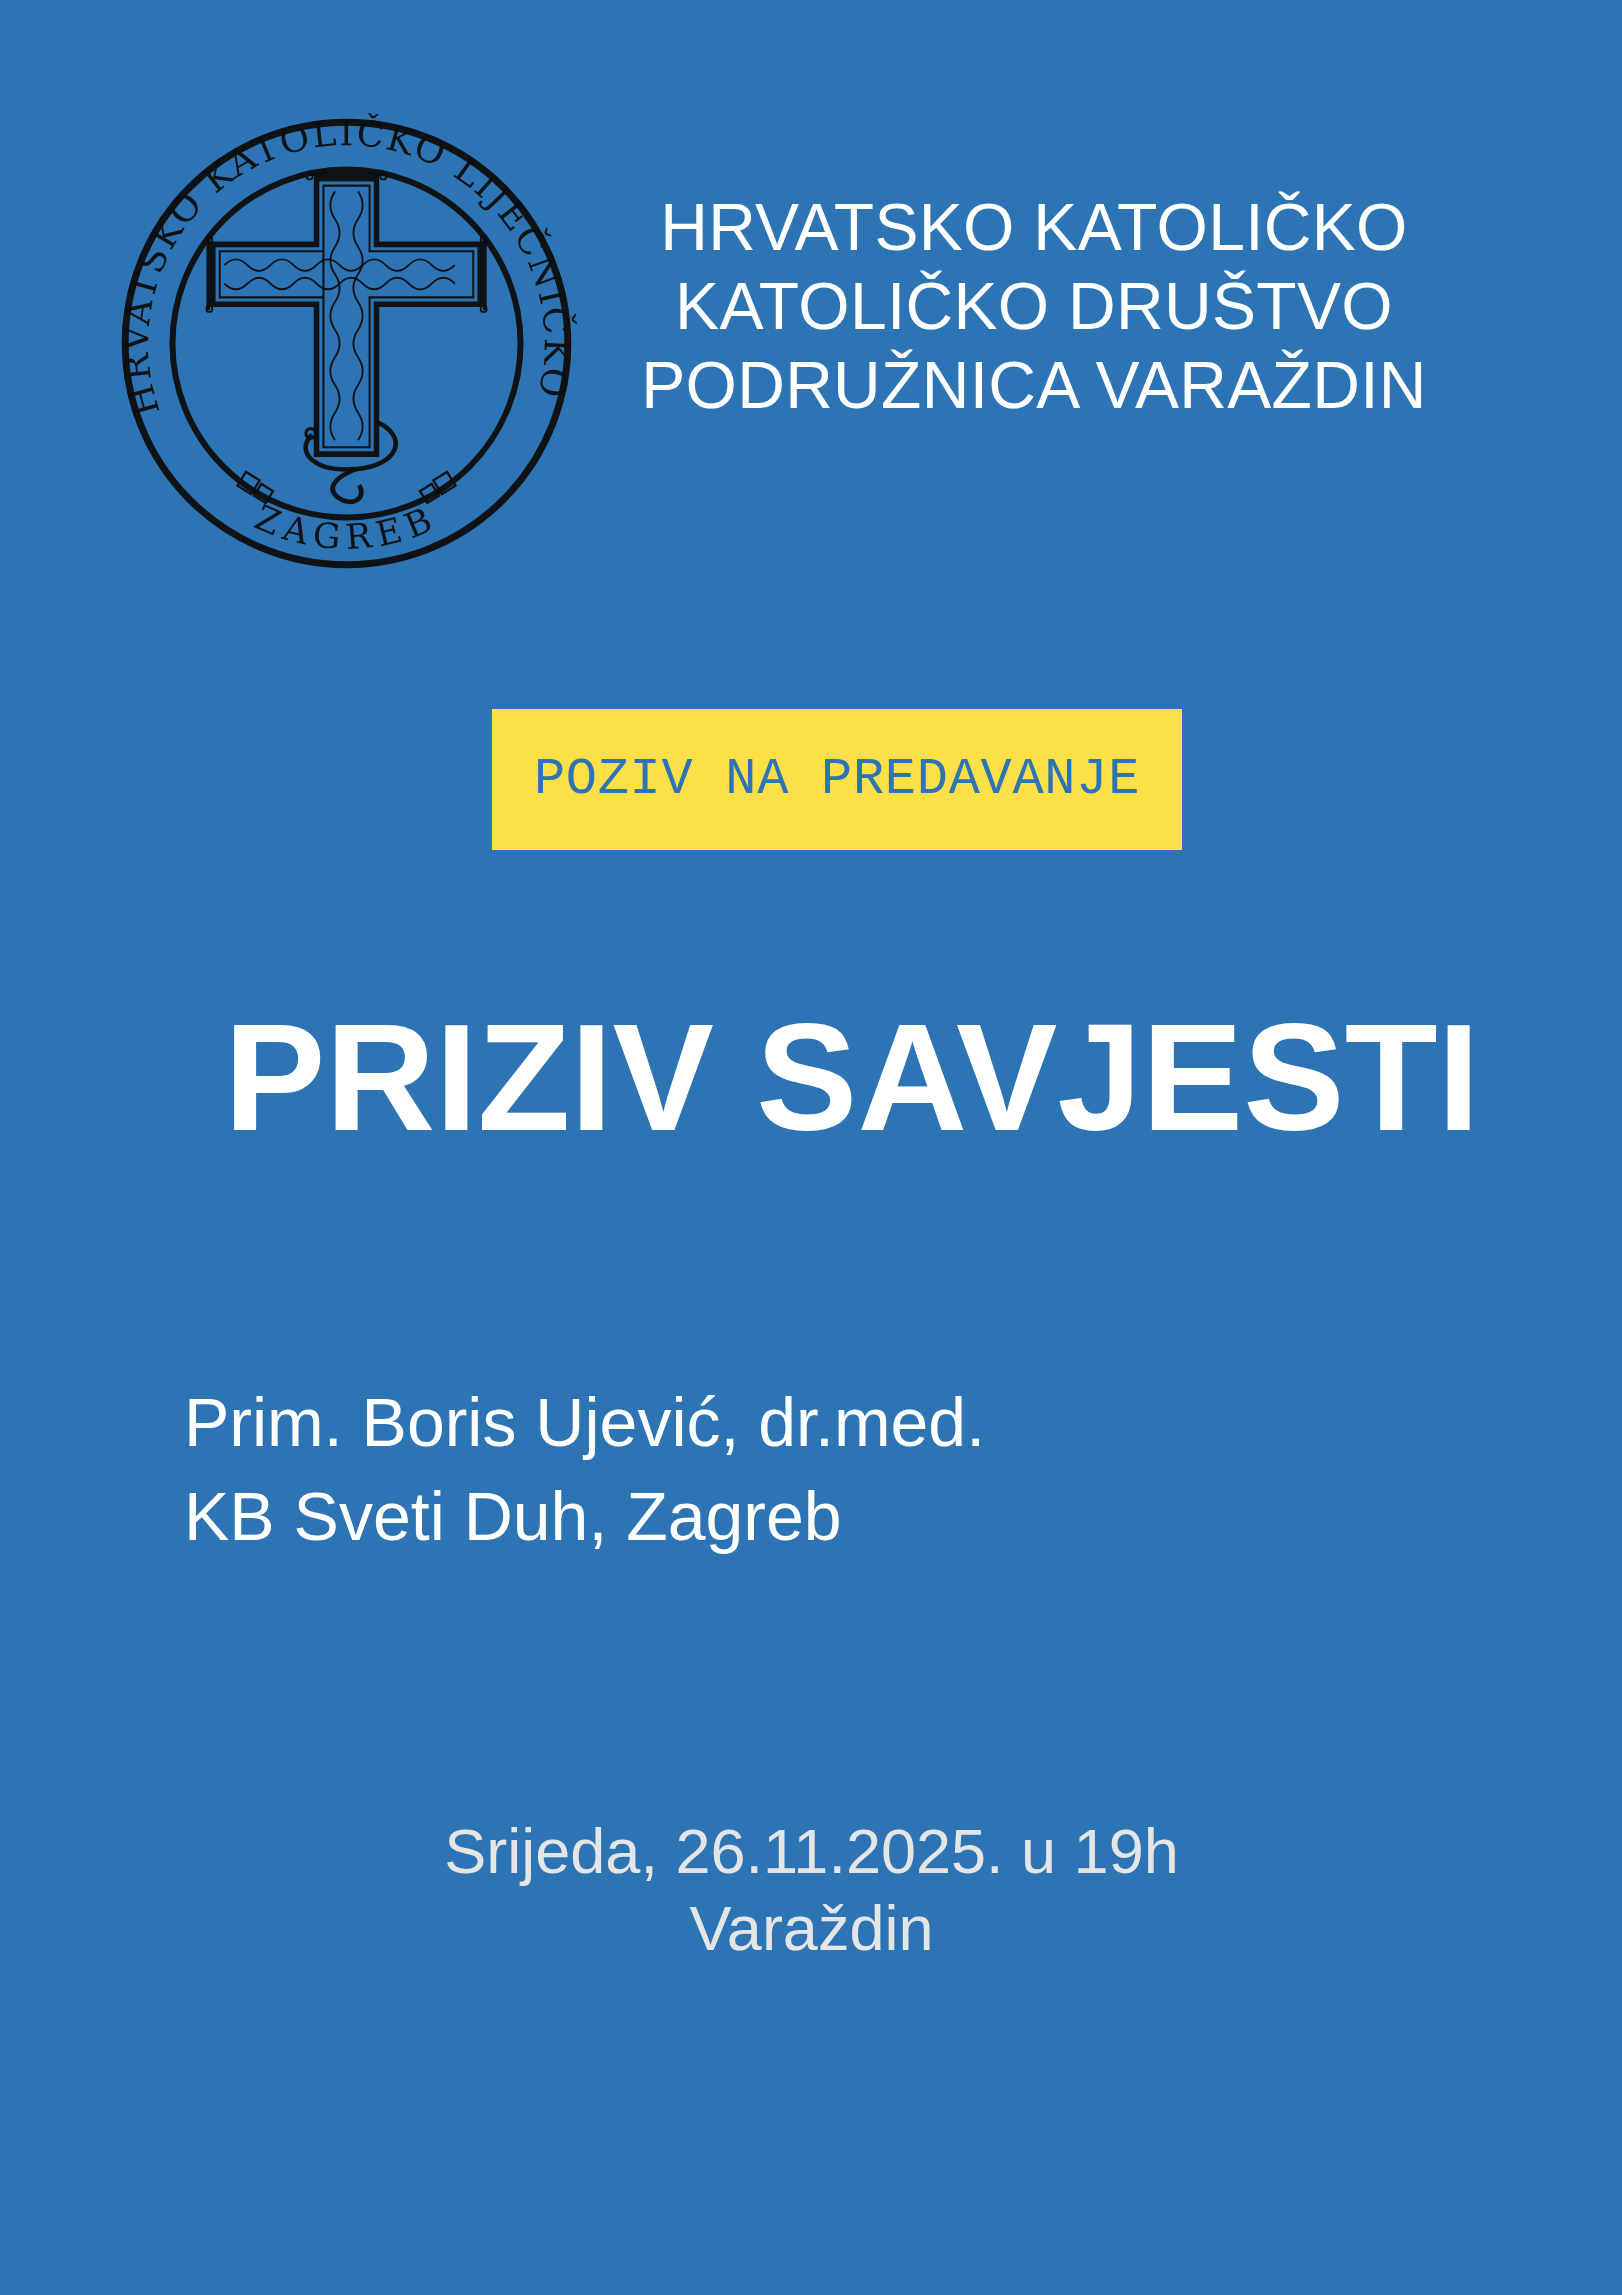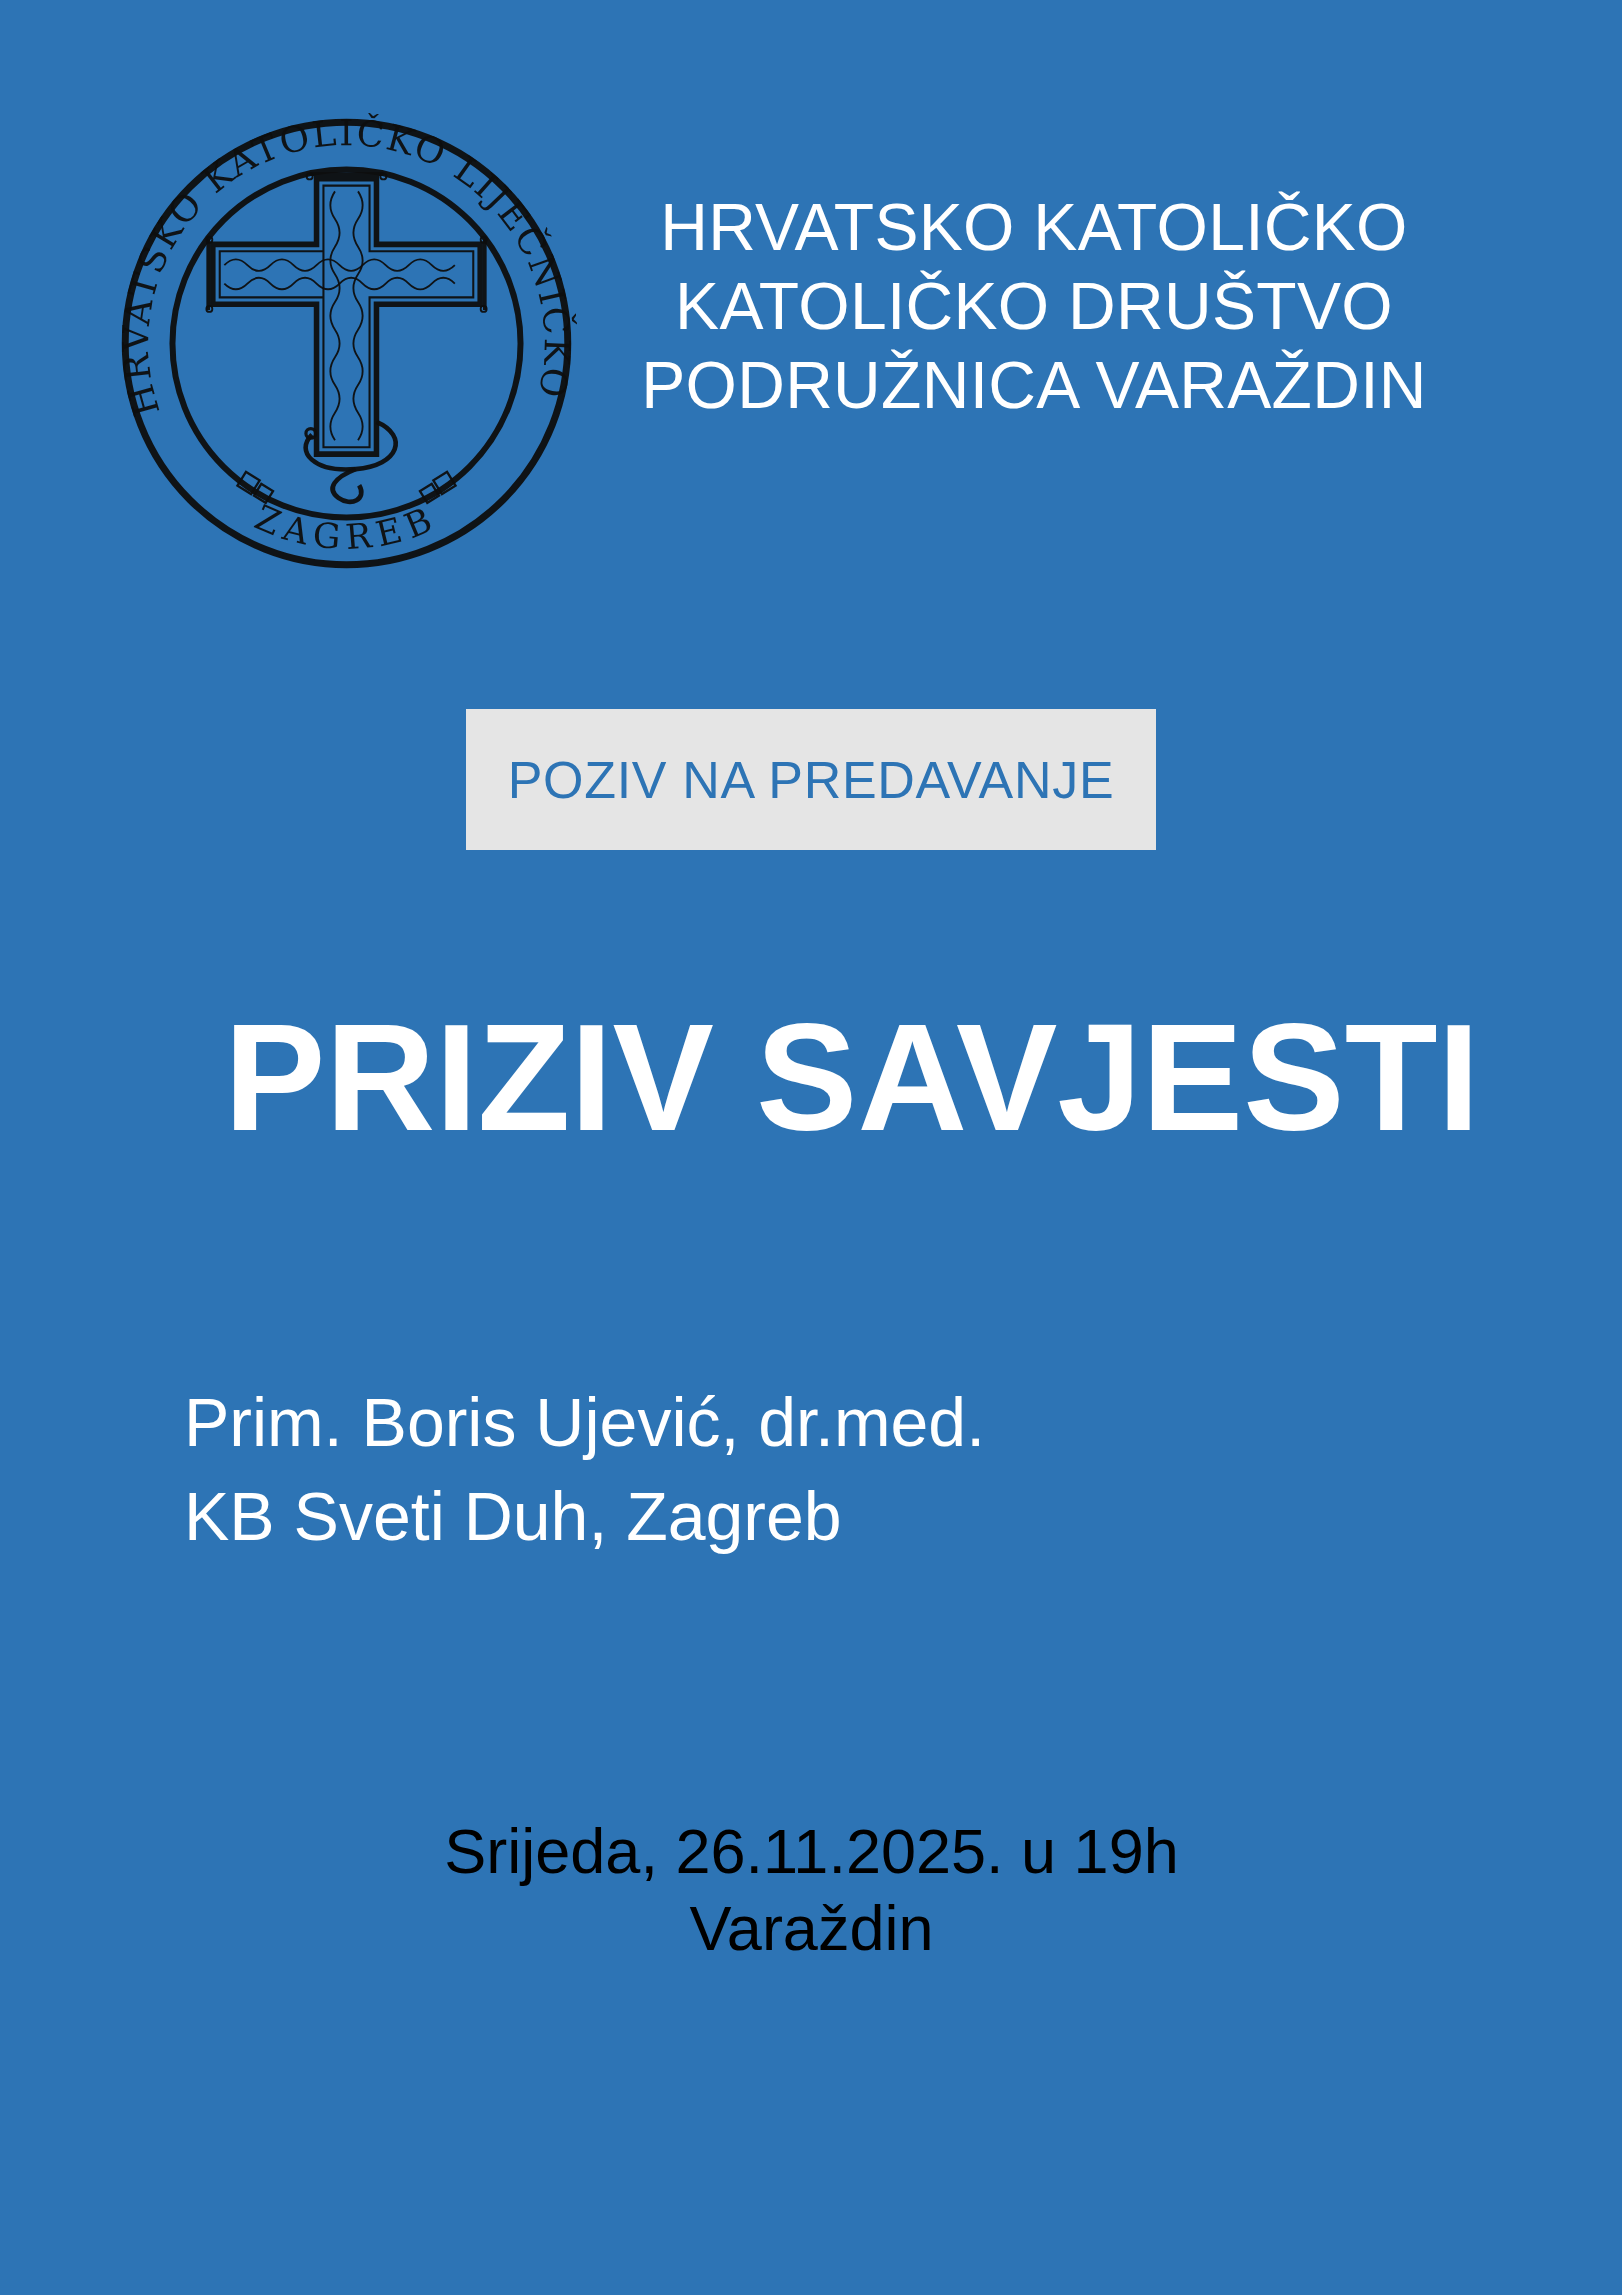--- a/index.html
+++ b/index.html
@@ -13,41 +13,41 @@
     background:#2d74b5;
   }
   .seal{position:absolute;left:116px;top:113px;width:461px;height:461px;}
   .header-block{
     position:absolute;left:622px;top:188px;width:824px;
     text-align:center;color:#ffffff;
     font-size:66px;line-height:79px;font-weight:400;
     letter-spacing:0.3px;white-space:nowrap;
   }
   .badge{
-    position:absolute;left:466px;top:709px;width:690px;height:141px;
-    background:#e5e5e5;
-    display:flex;align-items:center;justify-content:center;
+    position:absolute;left:492px;top:709px;width:690px;height:141px;
+    background:#fde047;
+    display:flex;align-items:center;justify-content:center;font-family:Liberation Mono, monospace;
   }
   .badge-label{
     color:#2d74b5;font-size:52px;letter-spacing:0.7px;white-space:nowrap;
   }
   .main-title{
     position:absolute;left:224px;top:1001px;width:1252px;
     text-align:left;color:#ffffff;
     font-size:152px;font-weight:700;line-height:1;
     letter-spacing:0px;white-space:nowrap;
   }
   .speaker-block{
     position:absolute;left:168px;top:1375px;width:1309px;
     color:#ffffff;font-size:68px;line-height:94px;font-weight:400;
     text-align:left;white-space:nowrap;margin-left:16px;
   }
   .event-block{
     position:absolute;left:0px;top:1813px;width:1623px;
-    color:#000000;font-size:63px;line-height:77px;font-weight:400;
+    color:#e5e5e5;font-size:63px;line-height:77px;font-weight:400;
     text-align:center;white-space:nowrap;
   }
 </style>
 </head>
 <body>
 
 <div class="page">
 
   <svg class="seal" viewBox="0 0 200 200" xmlns="http://www.w3.org/2000/svg">
     <g fill="none" stroke="#0e0e0e" stroke-opacity="0.95">

